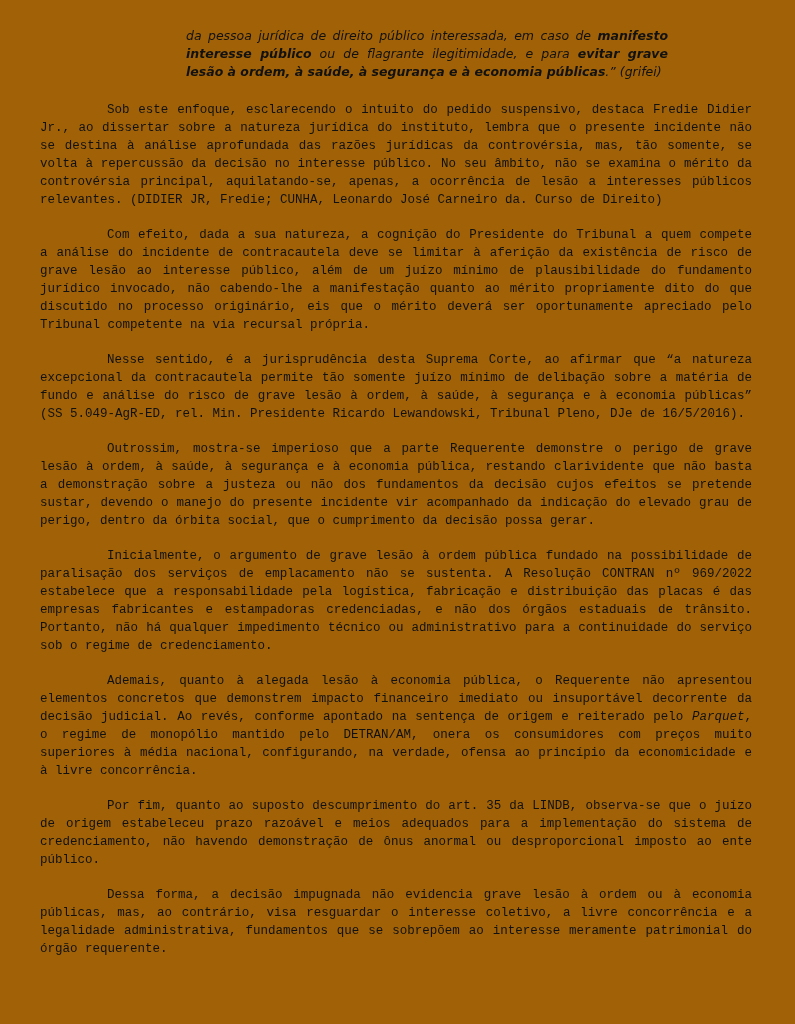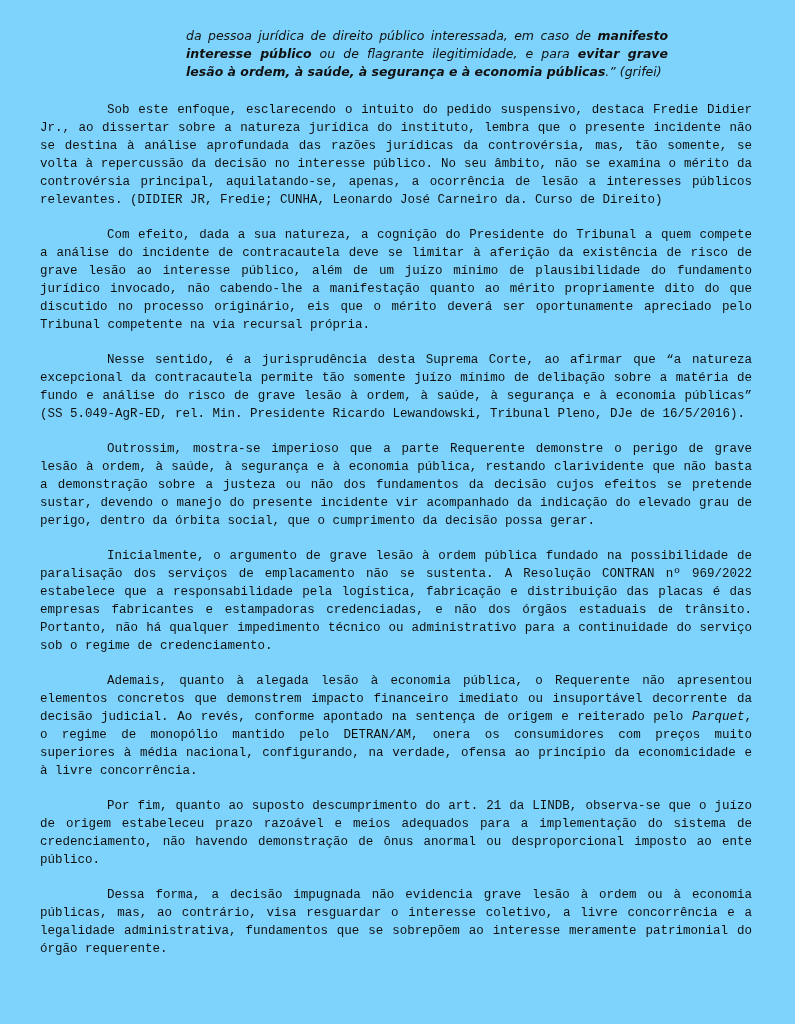--- a/index.html
+++ b/index.html
@@ -6,21 +6,21 @@
     margin: 0;
     padding: 0;
     background: #ffffff;
   }
   .page {
     position: relative;
     width: 795px;
     height: 1024px;
     box-sizing: border-box;
     padding: 24px 43px 0 40px;
-    background: #7dd3fc;
+    background: #a16207;
     font-family: "DejaVu Sans", "Liberation Sans", sans-serif;
     font-size: 12.5px;
     line-height: 18px;
     color: #111111;
     overflow: hidden;
   }
   .quote {
     font-style: italic;
     text-align: justify;
     margin: 3px 84px 20px 146px;
@@ -52,18 +52,18 @@
 
   <p class="para">Nesse sentido, é a jurisprudência desta Suprema Corte, ao afirmar que “a natureza excepcional da contracautela permite tão somente juízo mínimo de delibação sobre a matéria de fundo e análise do risco de grave lesão à ordem, à saúde, à segurança e à economia públicas” (SS 5.049-AgR-ED, rel. Min. Presidente Ricardo Lewandowski, Tribunal Pleno, DJe de 16/5/2016).</p>
 
   <p class="para">Outrossim, mostra-se imperioso que a parte Requerente demonstre o perigo de grave lesão à ordem, à saúde, à segurança e à economia pública, restando clarividente que não basta a demonstração sobre a justeza ou não dos fundamentos da decisão cujos efeitos se pretende sustar, devendo o manejo do presente incidente vir acompanhado da indicação do elevado grau de perigo, dentro da órbita social, que o cumprimento da decisão possa gerar.</p>
 
 
   <p class="para">Inicialmente, o argumento de grave lesão à ordem pública fundado na possibilidade de paralisação dos serviços de emplacamento não se sustenta. A Resolução CONTRAN nº 969/2022 estabelece que a responsabilidade pela logística, fabricação e distribuição das placas é das empresas fabricantes e estampadoras credenciadas, e não dos órgãos estaduais de trânsito. Portanto, não há qualquer impedimento técnico ou administrativo para a continuidade do serviço sob o regime de credenciamento.</p>
 
   <p class="para"><span>Ademais, quanto à alegada lesão à economia pública, o Requerente não apresentou elementos concretos que demonstrem impacto financeiro imediato ou insuportável decorrente da decisão judicial. Ao revés, conforme apontado na sentença de origem e reiterado pelo </span><span class="italic">Parquet</span><span>, o regime de monopólio mantido pelo DETRAN/AM, onera os consumidores com preços muito superiores à média nacional, configurando, na verdade, ofensa ao princípio da economicidade e à livre concorrência.</span></p>
 
-  <p class="para">Por fim, quanto ao suposto descumprimento do art. 21 da LINDB, observa-se que o juízo de origem estabeleceu prazo razoável e meios adequados para a implementação do sistema de credenciamento, não havendo demonstração de ônus anormal ou desproporcional imposto ao ente público.</p>
+  <p class="para">Por fim, quanto ao suposto descumprimento do art. 35 da LINDB, observa-se que o juízo de origem estabeleceu prazo razoável e meios adequados para a implementação do sistema de credenciamento, não havendo demonstração de ônus anormal ou desproporcional imposto ao ente público.</p>
 
   <p class="para">Dessa forma, a decisão impugnada não evidencia grave lesão à ordem ou à economia públicas, mas, ao contrário, visa resguardar o interesse coletivo, a livre concorrência e a legalidade administrativa, fundamentos que se sobrepõem ao interesse meramente patrimonial do órgão requerente.</p>
 
 
 </div>
 
 </body></html>

